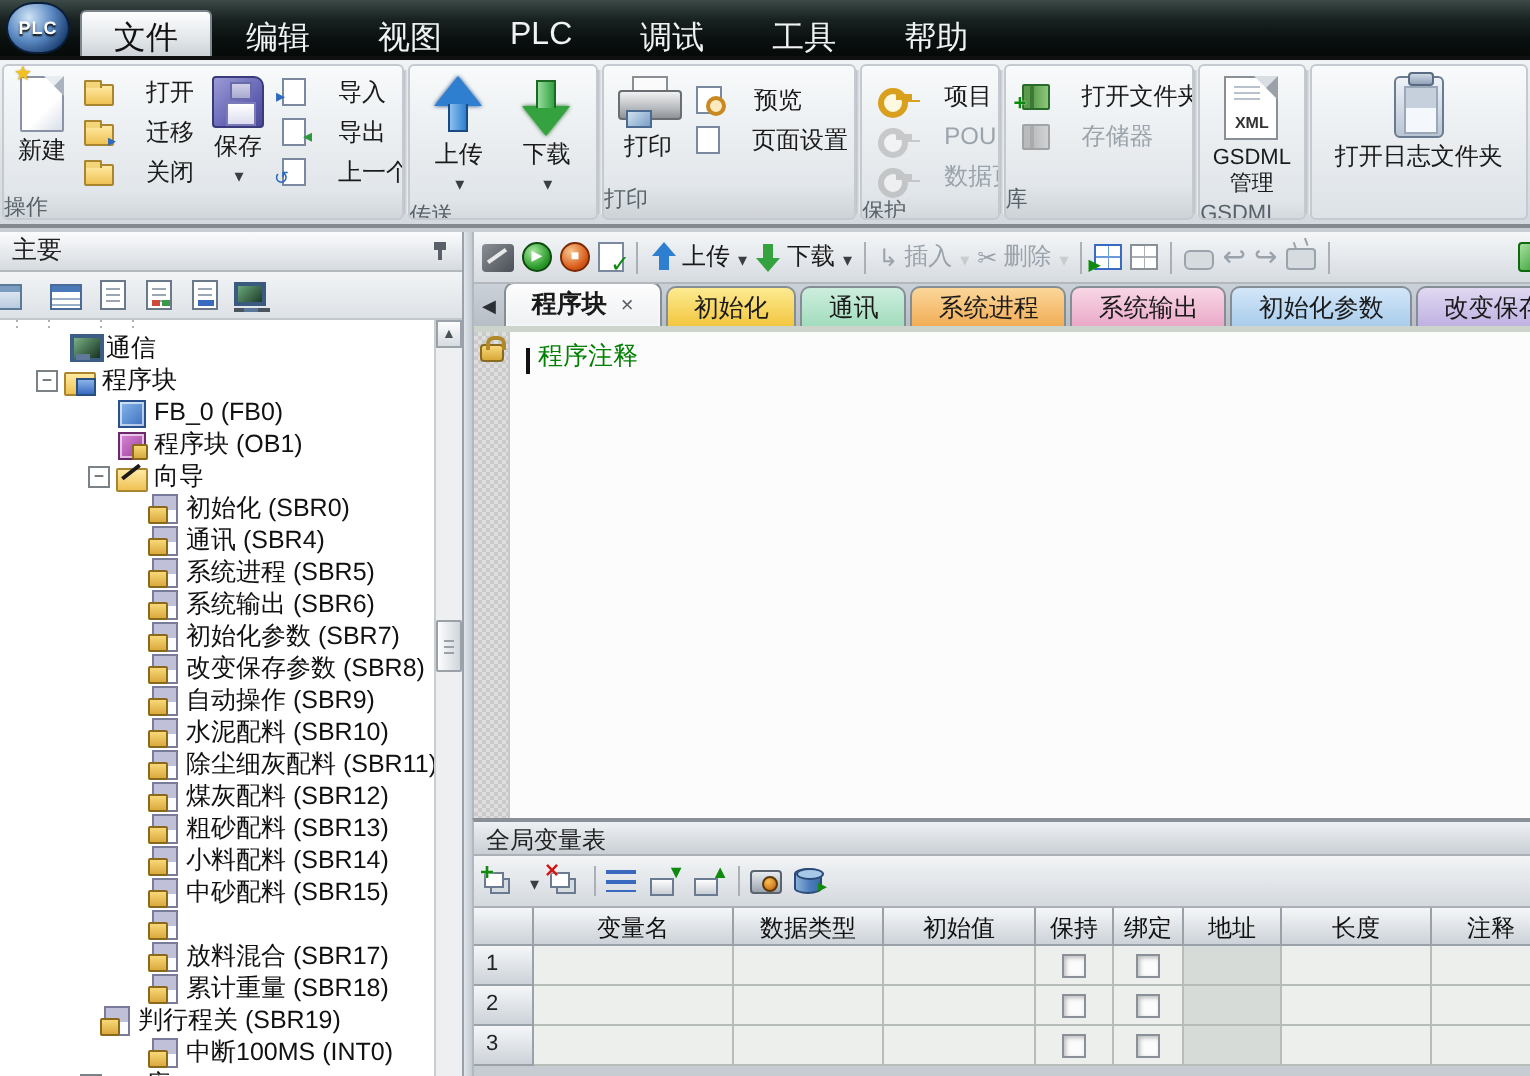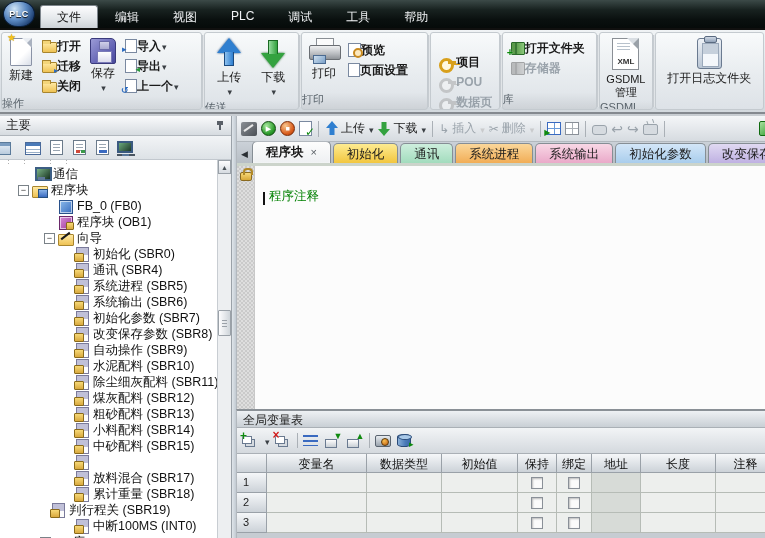--- a/index.html
+++ b/index.html
@@ -3,33 +3,33 @@
 <meta charset="utf-8">
 <style>
   * { box-sizing: border-box; margin: 0; padding: 0; }
   body { background:#fff; font-family:"Liberation Sans","DejaVu Sans",sans-serif; }
   .app { position:relative; width:765px; height:538px; overflow:hidden; background:#d4d8dc; font-size:12px; color:#1a1a1a; }
 
   
   .titlebar { height:28px; background:linear-gradient(180deg,#3c4a48 0%,#182220 35%,#0a100f 70%,#060b0a 100%); display:flex; align-items:flex-end; position:relative; }
   .logo { position:absolute; left:3px; top:1px; width:32px; height:26px; border-radius:50%/56%; background:radial-gradient(circle at 35% 28%,#cfe4f5,#5b89c2 45%,#1c3e70 80%,#102a50); border:1px solid #0a1e3a; color:#fff; font-weight:bold; font-size:9px; display:flex; align-items:center; justify-content:center; letter-spacing:.5px; text-shadow:0 1px 1px #000; }
   .menus { display:flex; margin-left:40px; height:23px; }
-  .menu { color:#f0f2f4; padding:4px 17px 4px; font-size:12px; cursor:default; }
+  .menu { color:#f0f2f4; padding:4px 17px 4px; font-size:16px; cursor:default; }
   .menu.active { background:linear-gradient(180deg,#fdfdfe,#e3e7ea 60%,#ccd2d7); color:#111; border-radius:3px 3px 0 0; border:1px solid #7d858c; border-bottom:none; padding:3px 16px 5px; }
 
   
   .ribbon { height:86px; background:linear-gradient(180deg,#f0f3f5,#dde2e7 60%,#d3d9de); border-top:2px solid #10100f; border-bottom:2px solid #84898f; display:flex; align-items:stretch; padding:2px 1px; overflow:hidden; }
   .rgroup { display:flex; flex-direction:column; background:linear-gradient(180deg,#f8fafb,#e8ecef 55%,#dde2e7); border:1px solid #c4cacf; border-radius:3px; overflow:hidden; }
   .rg-body { flex:1; display:flex; align-items:flex-start; padding:3px 3px 0; }
   .rg-label { text-align:left; font-size:11px; color:#58626a; padding:0 0 2px; background:linear-gradient(180deg,rgba(0,0,0,0),rgba(0,0,0,0.07)); }
   .rg-sep { width:2px; margin:3px 0; background:linear-gradient(90deg,#b9bfc5,#eef1f3); }
   .rbig { display:flex; flex-direction:column; align-items:center; padding:2px 4px; cursor:default; }
   .rbig-label { font-size:12px; margin-top:3px; white-space:nowrap; line-height:13px; text-align:center; }
   .rcol { display:flex; flex-direction:column; justify-content:flex-start; margin:0 2px; }
-  .rsmall { display:flex; align-items:center; gap:0; height:20px; padding:0 3px; white-space:nowrap; cursor:default;font-weight:bold; }
+  .rsmall { display:flex; align-items:center; gap:16px; height:20px; padding:0 3px; white-space:nowrap; cursor:default; }
   .dis { color:#9aa3ab; }
   .gray { filter:grayscale(1) opacity(.5); }
   .dd::after { content:"▾"; font-size:9px; color:#3a3f44; margin-left:1px; }
   .dis .dd::after, .dd.gray::after { color:#aab0b6; }
 
   
   .ic { display:inline-block; position:relative; flex:none; }
   .bi-newdoc { width:22px; height:28px; background:linear-gradient(135deg,#ffffff 60%,#d9dee8); border:1px solid #8a93a6; border-radius:1px; }
   .bi-newdoc::before { content:""; position:absolute; right:-1px; top:-1px; border:5px solid transparent; border-top-color:#e9edf2; border-right-color:#aab2c0; }
   .bi-newdoc::after { content:"★"; position:absolute; left:-4px; top:-7px; color:#f4c11c; font-size:10px; text-shadow:0 0 1px #9a7a00; }
@@ -156,21 +156,21 @@
   .tabs { display:flex; align-items:flex-end; flex:1; min-width:0; overflow:hidden; }
   .tab { flex:none; height:20px; margin-right:2px; padding:2px 13px 0; border:1px solid #868e95; border-bottom:none; border-radius:5px 5px 0 0; font-size:12.5px; color:#1a1a1a; background:linear-gradient(180deg,var(--c1,#e0e0e0),var(--c2,#c0c0c0)); white-space:nowrap; cursor:default; }
   .tab.active { font-weight:bold; height:22px; box-shadow:0 0 2px rgba(255,255,255,.8) inset; }
   .tab .closex { color:#5a6066; font-weight:normal; margin-left:7px; font-size:11px; }
   .tab .closex:empty { display:none; }
 
   .econtent { flex:1; position:relative; background:#fcfcfc; overflow:hidden; }
   .emargin { position:absolute; left:0; top:0; bottom:0; width:18px; background:conic-gradient(#dedede 25%,#cacaca 0 50%,#dedede 0 75%,#cacaca 0); background-size:4px 4px; border-right:1px solid #c8c8c8; }
   .elock { position:absolute; top:6px; left:3px; width:12px; height:9px; background:linear-gradient(180deg,#f8d878,#d8a838); border:1px solid #8a6a20; border-radius:2px; }
   .elock::before { content:""; position:absolute; top:-5px; left:2px; width:6px; height:5px; border:2px solid #b08828; border-bottom:none; border-radius:4px 4px 0 0; }
-  .ecomment { position:absolute; left:26px; top:22px; display:flex; align-items:flex-end; gap:4px; }
+  .ecomment { position:absolute; left:26px; top:4px; display:flex; align-items:flex-end; gap:4px; }
   .caret-bar { width:2px; height:13px; background:#111; }
   .ecomment-text { color:#008000; font-size:12.5px; }
 
   
   .vartable { flex:1; display:flex; flex-direction:column; border-left:1px solid #b2b8be; border-top:2px solid #8a9096; min-width:0; background:#c6ccd2; }
   .vt-title { height:17px; background:linear-gradient(180deg,#eef1f4,#c9cfd5); border-bottom:1px solid #aab0b6; font-size:12px; color:#222; padding:1px 6px; }
   .vt-toolbar { height:26px; background:linear-gradient(180deg,#f2f4f6,#d4d9de); border-bottom:1px solid #aab0b6; display:flex; align-items:center; padding:0 5px; gap:5px; }
   .vi { position:relative; width:17px; height:15px; cursor:default; flex:none; }
   .vi-win { position:absolute; left:0; top:3px; width:10px; height:8px; background:#fff; border:1px solid #6a7a90; box-shadow:3px 3px 0 -1px #d6dbe0, 3px 3px 0 0 #6a7a90; }
   .vi .plus { position:absolute; left:-2px; top:-4px; color:#0f8a0f; font-weight:bold; font-size:12px; text-shadow:0 0 1px #fff; }
@@ -311,21 +311,21 @@
               <span>页面设置</span>
             </div>
         </div>
       </div>
       <div class="rg-label">打印</div>
     </div>
     <div class="rg-sep"></div>
 
     <div class="rgroup" style="width:70px">
       <div class="rg-body">
-        <div class="rcol" style="margin-top:16px">
+        <div class="rcol" style="margin-top:2px">
           <div class="rsmall">
               <span class="ic ri-key"></span>
               <span>项目</span>
             </div>
           <div class="rsmall dis">
               <span class="ic ri-key gray"></span>
               <span>POU</span>
             </div>
           <div class="rsmall dis">
               <span class="ic ri-key gray"></span>

